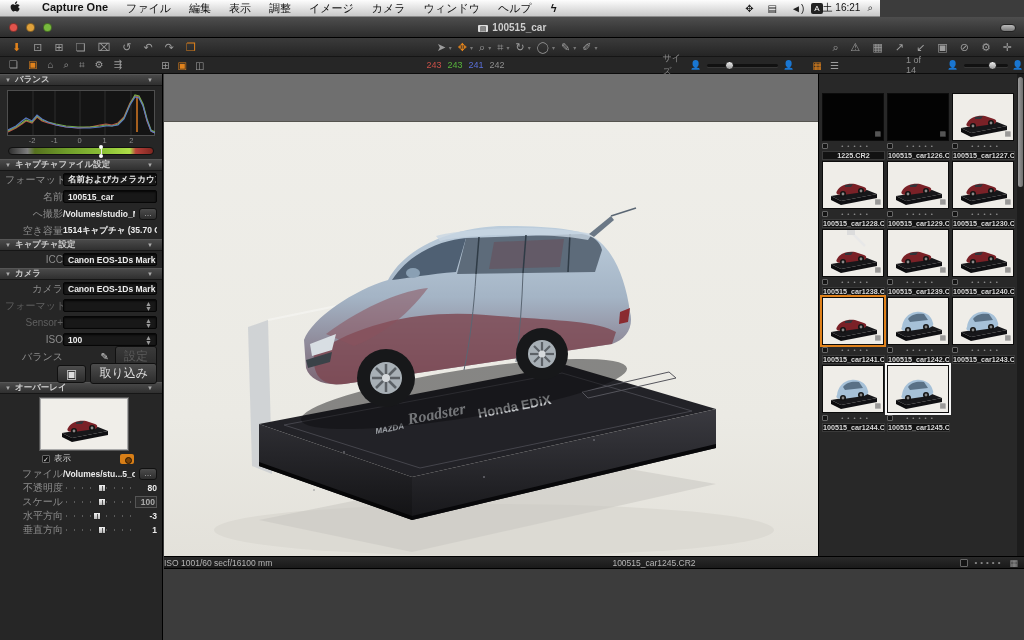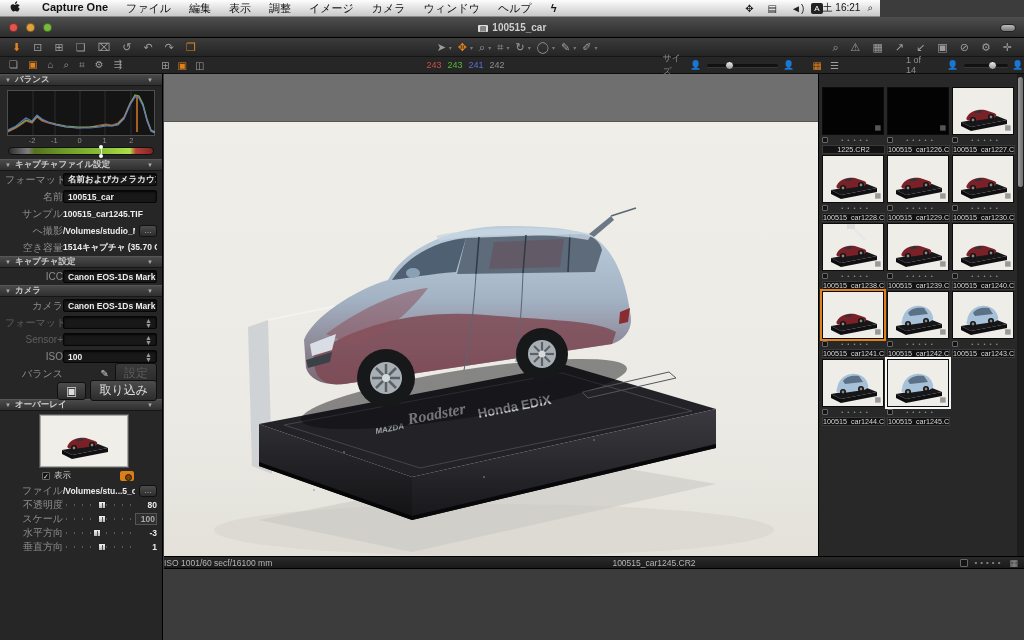--- a/index.html
+++ b/index.html
@@ -133,22 +133,22 @@
   #statusbar .sv { }
   #statusbar .fname { position:absolute; left:290px; width:400px; text-align:center; }
   #statusbar .rate { margin-left:auto; display:flex; align-items:center; margin-right:6px; }
   #statusbar .dots { color:#888; font-size:8px; letter-spacing:3px; margin:0 6px; }
   #statusbar .badge { color:#999; font-size:9px; }
 
   #bottomband { left:164px; top:569px; width:860px; height:71px; background:#3c3c3c; }
 
   
   #browser { left:818px; top:74px; width:206px; height:482px; background:#282828; border-left:1px solid #000; }
-  #thumbgrid { position:absolute; left:2px; top:12px; width:196px;
-    display:grid; grid-template-columns:repeat(3,65px); grid-auto-rows:68px; gap:0px; }
+  #thumbgrid { position:absolute; left:2px; top:18px; width:196px;
+    display:grid; grid-template-columns:repeat(3,65px); grid-auto-rows:68px; gap:0px;font-weight:bold; }
   .thumb { width:65px; height:68px; padding:1px; position:relative; }
   .timg { width:62px; height:48px; background:#efede8; border:1px solid #0c0c0c; position:relative; }
   .timg.v-black { background:#030303; }
   .timg svg { position:absolute; left:0; top:0; }
   .v-red .blue-car { display:none; } .v-red .arm { display:none; }
   .v-blue .red-car { display:none; } .v-blue .arm { display:none; }
   .v-arm .arm { display:block !important; }
   .sel-orange { outline:2px solid #e0821c; }
   .sel-white { outline:2px solid #f5f5f5; }
   .tbadge { position:absolute; right:2px; bottom:2px; font-size:7px; color:#777; }
@@ -358,26 +358,20 @@
             <span>名前およびカメラカウンタ</span>
           </span>
         </span>
     </div>
     <div class="srow">
       <span class="rlabel">名前</span>
       <span class="rwide">
           <span class="inp">
             <span>100515_car</span>
           </span>
-        </span>
-    </div>
-    <div class="srow">
-      <span class="rlabel">サンプル</span>
-      <span class="rwide">
-          <span class="boldval">100515_car1245.TIF</span>
         </span>
     </div>
     <div class="srow">
       <span class="rlabel">へ撮影</span>
       <span class="rwide">
           <span class="boldval" style="flex:1">/Volumes/studio_Macintosh HD/</span>
           <span class="dotsbtn">…</span>
         </span>
     </div>
     <div class="srow">

